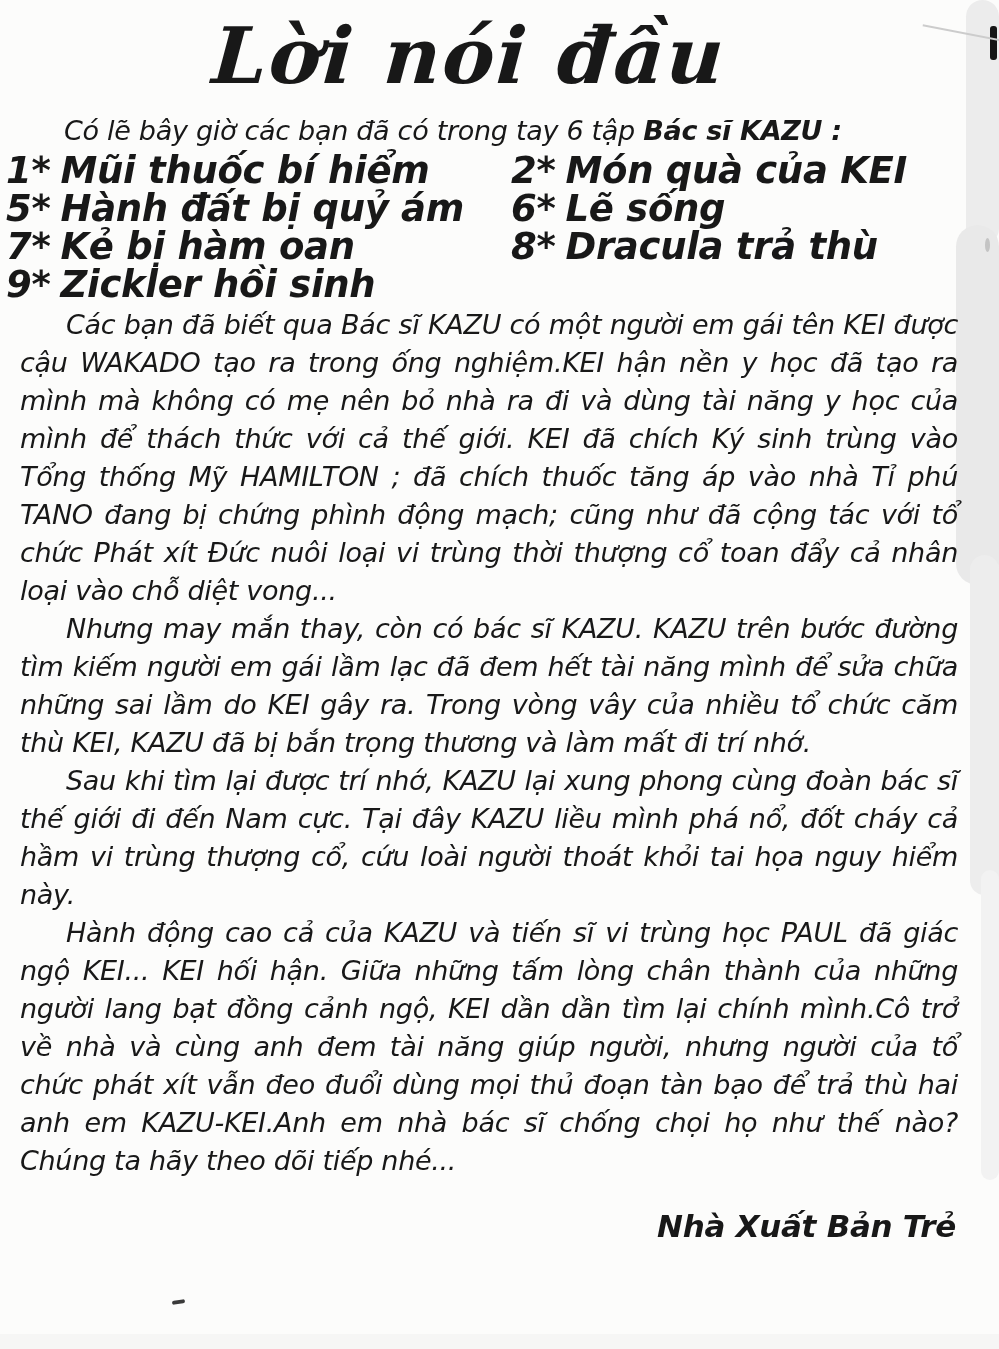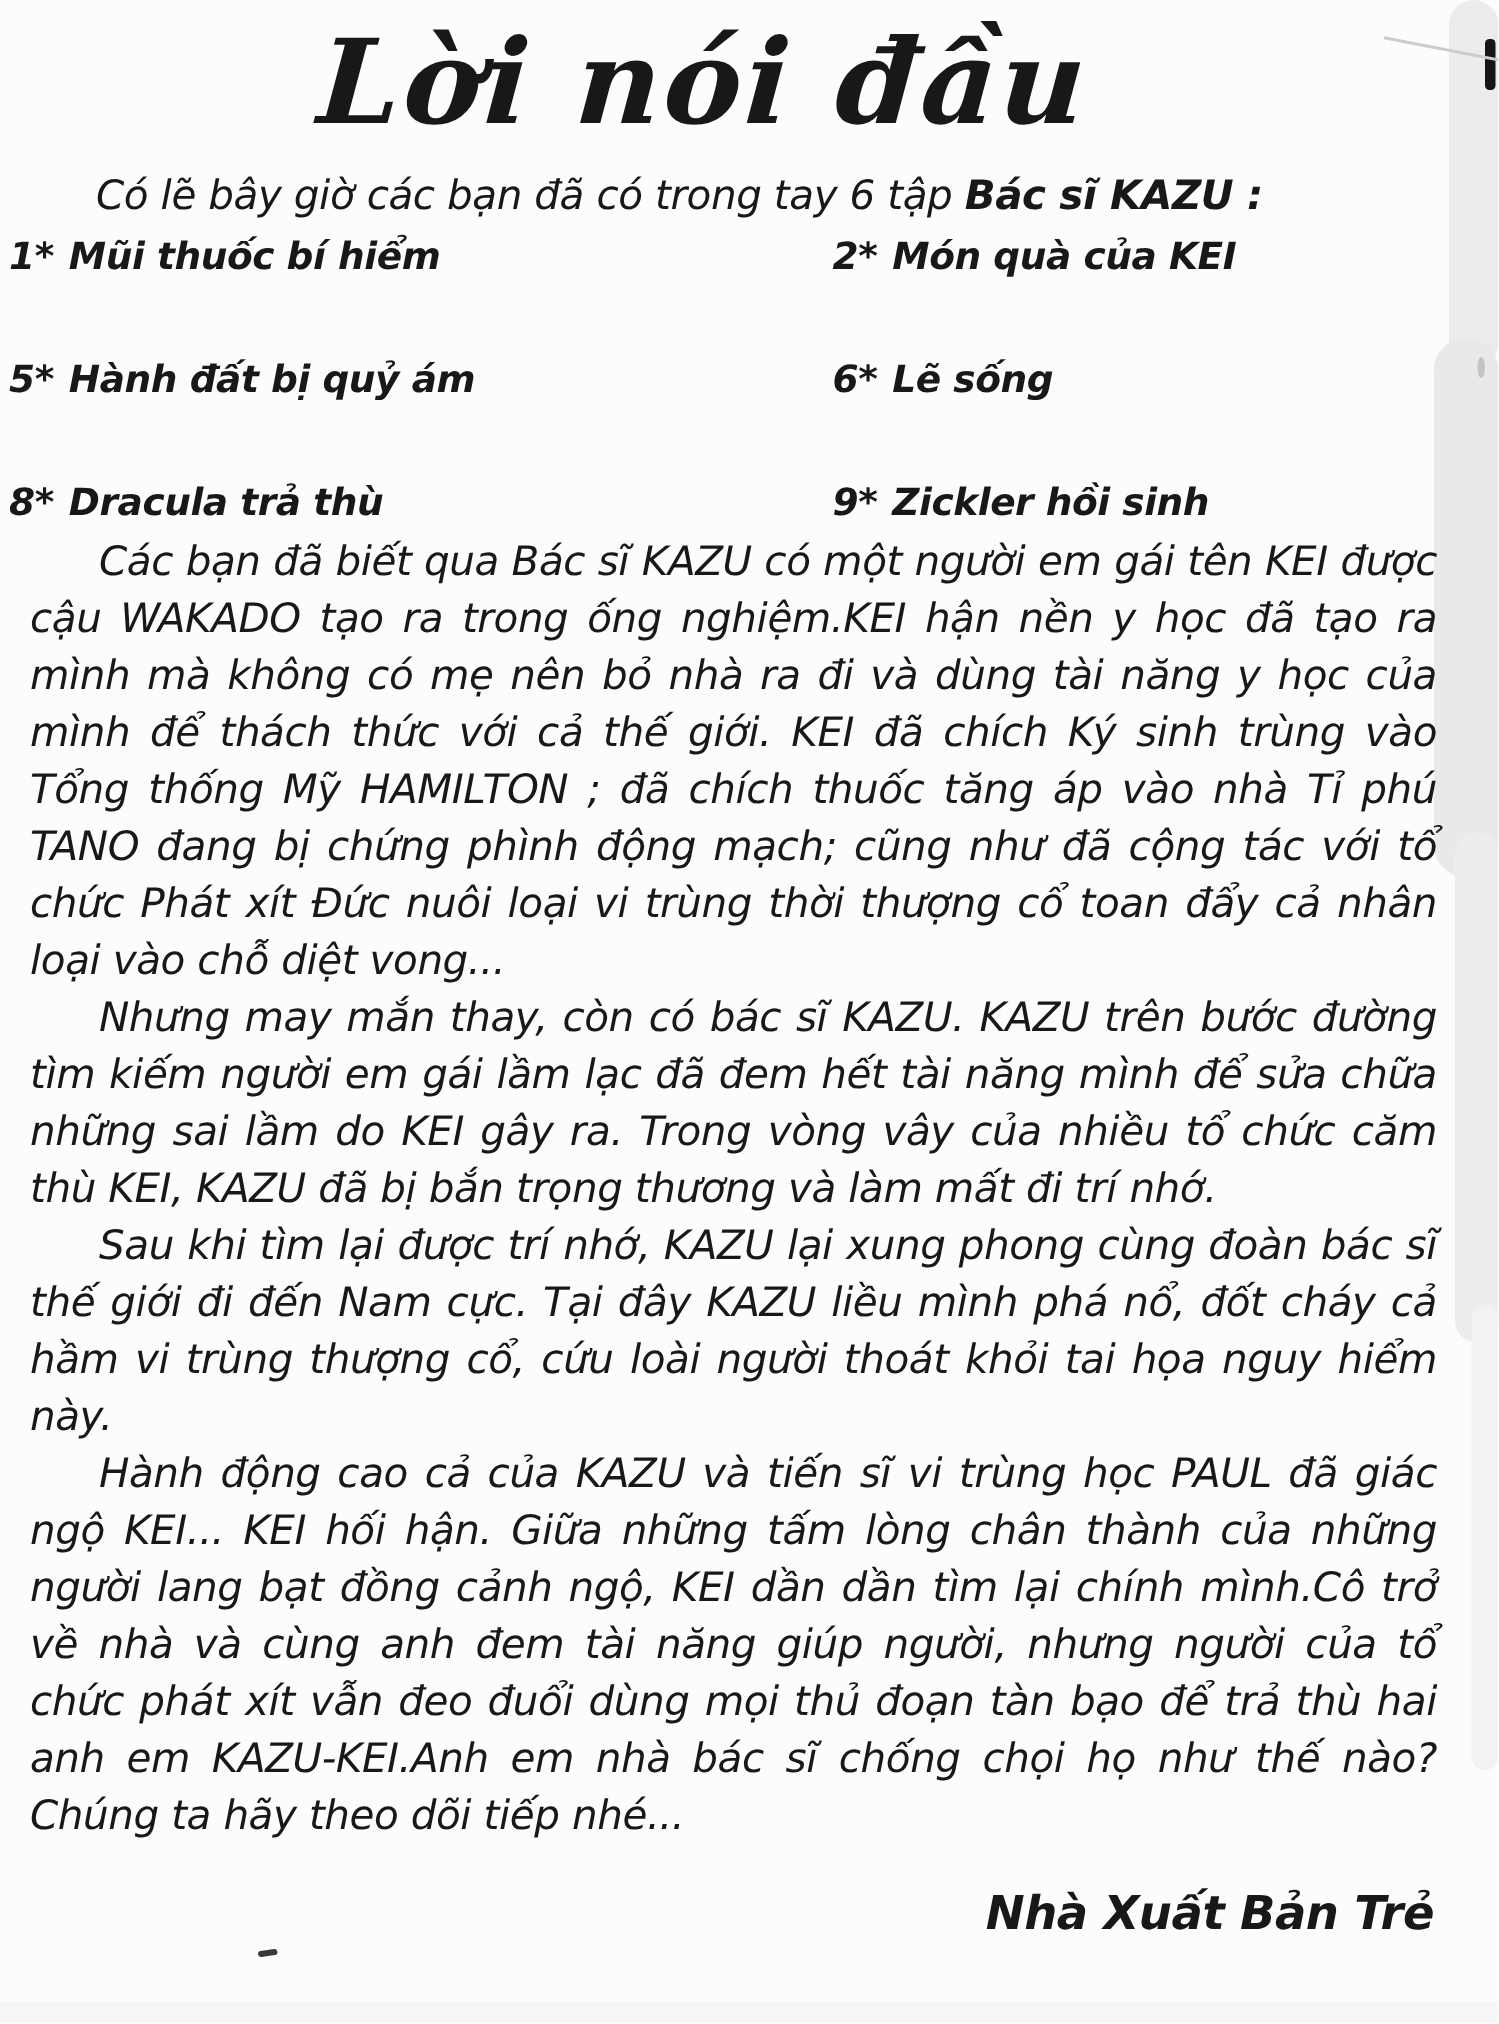--- a/index.html
+++ b/index.html
@@ -38,24 +38,23 @@
   }
   .greeting, .intro {
     text-indent: 44px;
     margin: 0;
   }
   .intro b, .volume-num, .volumes, .publisher { font-weight: bold; }
   .volumes {
     display: grid;
     grid-template-columns: 505px 1fr;
     margin: 2px 0 2px -14px;
-    font-size: 25px;
+    font-size: 37px;
     line-height: 38px;
     font-style: italic;
-    gap: 44px;
   }
   .volume-item { white-space: nowrap; }
   .volume-title { margin-left: 10px; }
   .paras p {
     margin: 0;
     text-align: justify;
     text-indent: 46px;
   }
   .publisher {
     font-size: 31px;
@@ -97,20 +96,21 @@
     <div class="bodytext">
 
 
       <p class="intro"><span>Có lẽ bây giờ các bạn đã có trong tay 6 tập </span><b>Bác sĩ KAZU :</b></p>
 
       <div class="volumes">
         <div class="volume-item"><span class="volume-num">1*</span><span class="volume-title">Mũi thuốc bí hiểm</span></div>
         <div class="volume-item"><span class="volume-num">2*</span><span class="volume-title">Món quà của KEI</span></div>
         <div class="volume-item"><span class="volume-num">5*</span><span class="volume-title">Hành đất bị quỷ ám</span></div>
         <div class="volume-item"><span class="volume-num">6*</span><span class="volume-title">Lẽ sống</span></div>
+        <div class="volume-item"><span class="volume-num">7*</span><span class="volume-title">Kẻ bị hàm oan</span></div>
         <div class="volume-item"><span class="volume-num">8*</span><span class="volume-title">Dracula trả thù</span></div>
         <div class="volume-item"><span class="volume-num">9*</span><span class="volume-title">Zickler hồi sinh</span></div>
       </div>
 
       <div class="paras">
         <p>Các bạn đã biết qua Bác sĩ KAZU có một người em gái tên KEI được cậu WAKADO tạo ra trong ống nghiệm.KEI hận nền y học đã tạo ra mình mà không có mẹ nên bỏ nhà ra đi và dùng tài năng y học của mình để thách thức với cả thế giới. KEI đã chích Ký sinh trùng vào Tổng thống Mỹ HAMILTON ; đã chích thuốc tăng áp vào nhà Tỉ phú TANO đang bị chứng phình động mạch; cũng như đã cộng tác với tổ chức Phát xít Đức nuôi loại vi trùng thời thượng cổ toan đẩy cả nhân loại vào chỗ diệt vong...</p>
         <p>Nhưng may mắn thay, còn có bác sĩ KAZU. KAZU trên bước đường tìm kiếm người em gái lầm lạc đã đem hết tài năng mình để sửa chữa những sai lầm do KEI gây ra. Trong vòng vây của nhiều tổ chức căm thù KEI, KAZU đã bị bắn trọng thương và làm mất đi trí nhớ.</p>
         <p>Sau khi tìm lại được trí nhớ, KAZU lại xung phong cùng đoàn bác sĩ thế giới đi đến Nam cực. Tại đây KAZU liều mình phá nổ, đốt cháy cả hầm vi trùng thượng cổ, cứu loài người thoát khỏi tai họa nguy hiểm này.</p>
         <p>Hành động cao cả của KAZU và tiến sĩ vi trùng học PAUL đã giác ngộ KEI... KEI hối hận. Giữa những tấm lòng chân thành của những người lang bạt đồng cảnh ngộ, KEI dần dần tìm lại chính mình.Cô trở về nhà và cùng anh đem tài năng giúp người, nhưng người của tổ chức phát xít vẫn đeo đuổi dùng mọi thủ đoạn tàn bạo để trả thù hai anh em KAZU-KEI.Anh em nhà bác sĩ chống chọi họ như thế nào? Chúng ta hãy theo dõi tiếp nhé...</p>
       </div>

